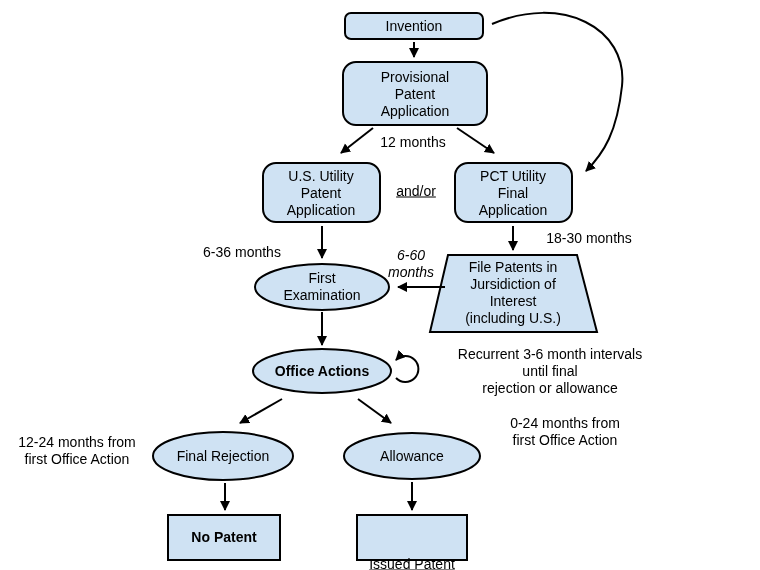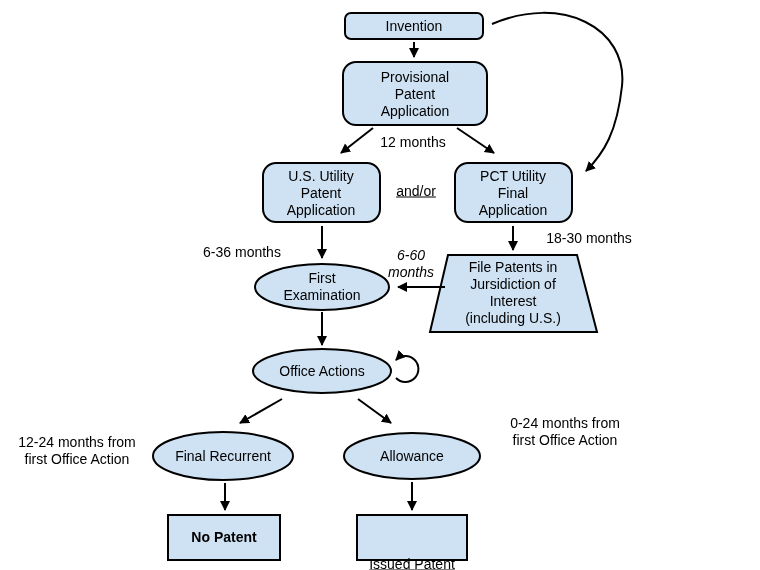--- a/index.html
+++ b/index.html
@@ -76,30 +76,32 @@
 Application</div>
   <div class="lbl" style="left:513px;top:193px;">PCT Utility
 Final
 Application</div>
   <div class="lbl" style="left:322px;top:287px;">First
 Examination</div>
   <div class="lbl" style="left:513px;top:293px;">File Patents in
 Jursidiction of
 Interest
 (including U.S.)</div>
-  <div class="lbl" style="left:322px;top:371px;">Office Actions</div>
-  <div class="lbl" style="left:223px;top:456px;">Final Recurrent</div>
+  <div class="lbl" style="left:322px;top:371px;font-weight:bold;">Office Actions</div>
+  <div class="lbl" style="left:223px;top:456px;">Final Rejection</div>
   <div class="lbl" style="left:412px;top:456px;">Allowance</div>
   <div class="lbl" style="left:224px;top:537px;font-weight:bold;">No Patent</div>
   <div class="lbl" style="left:412px;top:564px;text-decoration:underline;">Issued Patent</div>
 
   <div class="lbl" style="left:413px;top:142px;">12 months</div>
   <div class="lbl" style="left:416px;top:191px;text-decoration:underline;">and/or</div>
   <div class="lbl" style="left:242px;top:252px;">6-36 months</div>
   <div class="lbl" style="left:582px;top:238px;margin-left:7px;">18-30 months</div>
   <div class="lbl" style="left:411px;top:264px;font-style:italic;">6-60
 months</div>
+  <div class="lbl" style="left:550px;top:371px;">Recurrent 3-6 month intervals until final
+rejection or allowance</div>
   <div class="lbl" style="left:77px;top:451px;">12-24 months from
 first Office Action</div>
   <div class="lbl" style="left:565px;top:432px;">0-24 months from
 first Office Action</div>
 
 </div>
 
 </body></html>

